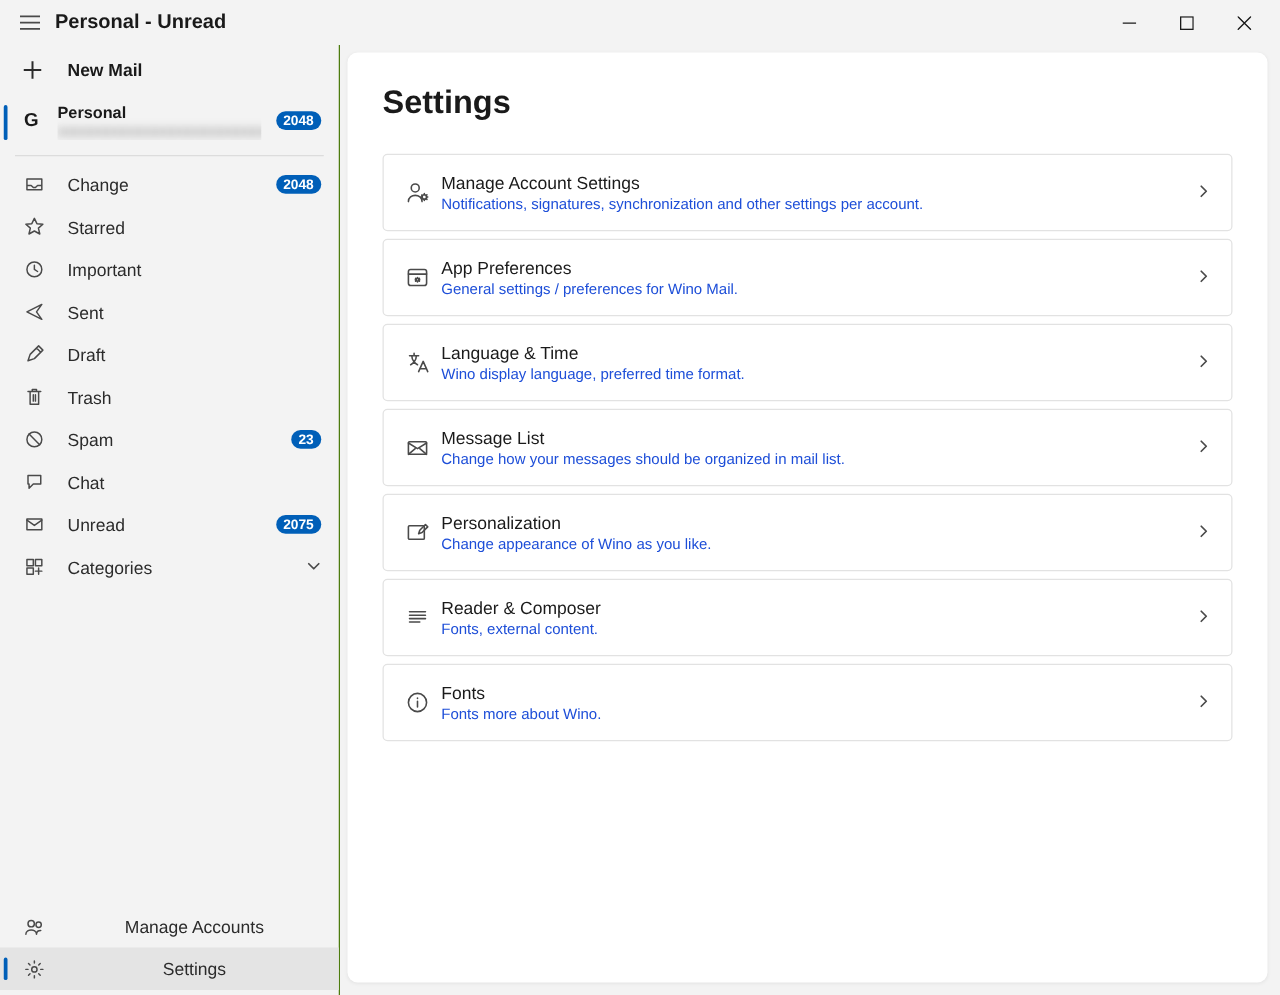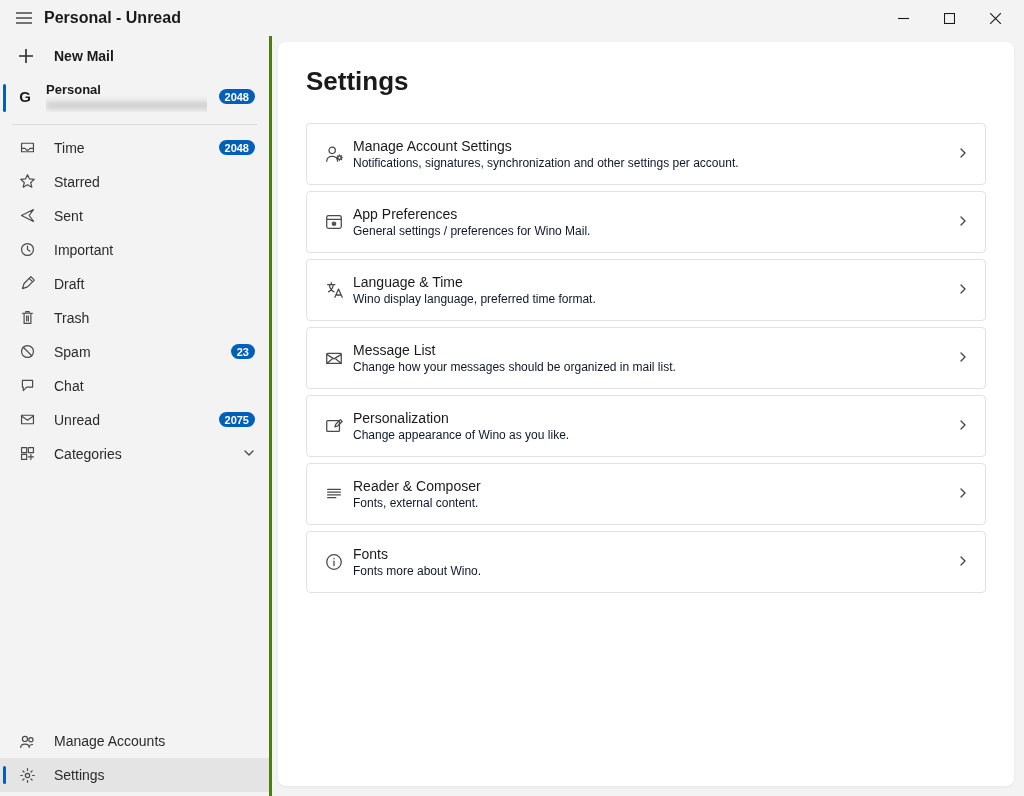--- a/index.html
+++ b/index.html
@@ -46,21 +46,21 @@
   }
   .app-body {
     display: flex;
     height: calc(100% - 36px);
   }
   .sidebar {
     width: 272px;
     background: #f3f3f3;
     display: flex;
     flex-direction: column;
-    border-right: 3px solid #4d7c0f;
+    border-right: 1px solid #4d7c0f;
   }
   .new-mail {
     display: flex;
     align-items: center;
     gap: 20px;
     padding: 12px 18px;
     font-weight: 600;
     font-size: 14px;
     cursor: pointer;
   }
@@ -136,20 +136,21 @@
     justify-content: center;
     color: #4a4a4a;
   }
   .nav-item .label { flex: 1; }
   .nav-item .chev {
     color: #666;
   }
   .sidebar-footer {
     margin-top: auto;
     padding-bottom: 4px;
+    text-align: center;
   }
   .sidebar-footer .nav-item.active {
     background: #e4e4e4;
     position: relative;
   }
   .sidebar-footer .nav-item.active::before {
     content: "";
     position: absolute;
     left: 3px;
     top: 8px;
@@ -186,21 +187,21 @@
   .settings-item .s-icon {
     width: 22px;
     height: 22px;
     display: flex;
     align-items: center;
     justify-content: center;
     color: #3b3b3b;
   }
   .settings-item .s-text { flex: 1; }
   .s-title { font-size: 14px; font-weight: 400; color: #1a1a1a; }
-  .s-desc { font-size: 12px; color: #0f172a; margin-top: 2px; }
+  .s-desc { font-size: 12px; color: #1d4ed8; margin-top: 2px; }
   .settings-item .s-chev { color: #777; }
 </style>
 </head>
 <body>
 
 <div class="titlebar">
   <div class="hamburger">
     <svg width="16" height="12" viewBox="0 0 16 12">
         <path d="M0 1h16M0 6h16M0 11h16" stroke="#4a4a4a" stroke-width="1.4"></path>
       </svg>
@@ -246,47 +247,47 @@
 
     <div class="divider"></div>
 
     <ul class="nav-list" id="nav-list">
         <li class="nav-item">
           <span class="icon-slot">
             <svg width="17" height="17" viewBox="0 0 20 20">
               <path stroke="#4a4a4a" stroke-width="1.4" fill="none" stroke-linecap="round" stroke-linejoin="round" d="M3 5h14v10H3z M3 11h4l2 2h2l2-2h4"></path>
             </svg>
           </span>
-          <span class="label">Time</span>
+          <span class="label">Change</span>
           <span class="badge">2048</span>
         </li>
         <li class="nav-item">
           <span class="icon-slot">
             <svg width="17" height="17" viewBox="0 0 20 20">
               <path stroke="#4a4a4a" stroke-width="1.4" fill="none" stroke-linecap="round" stroke-linejoin="round" d="M10 2l2.4 5 5.6.5-4.2 3.7 1.3 5.5L10 13.9 4.9 16.7l1.3-5.5L2 7.5l5.6-.5z"></path>
             </svg>
           </span>
           <span class="label">Starred</span>
-        </li>
-        <li class="nav-item">
-          <span class="icon-slot">
-            <svg width="17" height="17" viewBox="0 0 20 20">
-              <path stroke="#4a4a4a" stroke-width="1.4" fill="none" stroke-linecap="round" stroke-linejoin="round" d="M3 10l14-7-5 7 5 7z"></path>
-            </svg>
-          </span>
-          <span class="label">Sent</span>
         </li>
         <li class="nav-item">
           <span class="icon-slot">
             <svg width="17" height="17" viewBox="0 0 20 20">
               <circle stroke="#4a4a4a" stroke-width="1.4" fill="none" stroke-linecap="round" stroke-linejoin="round" cx="10" cy="10" r="7"></circle>
               <path stroke="#4a4a4a" stroke-width="1.4" fill="none" stroke-linecap="round" stroke-linejoin="round" d="M10 6v4l3 2"></path>
             </svg>
           </span>
           <span class="label">Important</span>
+        </li>
+        <li class="nav-item">
+          <span class="icon-slot">
+            <svg width="17" height="17" viewBox="0 0 20 20">
+              <path stroke="#4a4a4a" stroke-width="1.4" fill="none" stroke-linecap="round" stroke-linejoin="round" d="M3 10l14-7-5 7 5 7z"></path>
+            </svg>
+          </span>
+          <span class="label">Sent</span>
         </li>
         <li class="nav-item">
           <span class="icon-slot">
             <svg width="17" height="17" viewBox="0 0 20 20">
               <path stroke="#4a4a4a" stroke-width="1.4" fill="none" stroke-linecap="round" stroke-linejoin="round" d="M4 16l2-6 8-8 4 4-8 8-6 2z M12 4l4 4"></path>
             </svg>
           </span>
           <span class="label">Draft</span>
         </li>
         <li class="nav-item">

